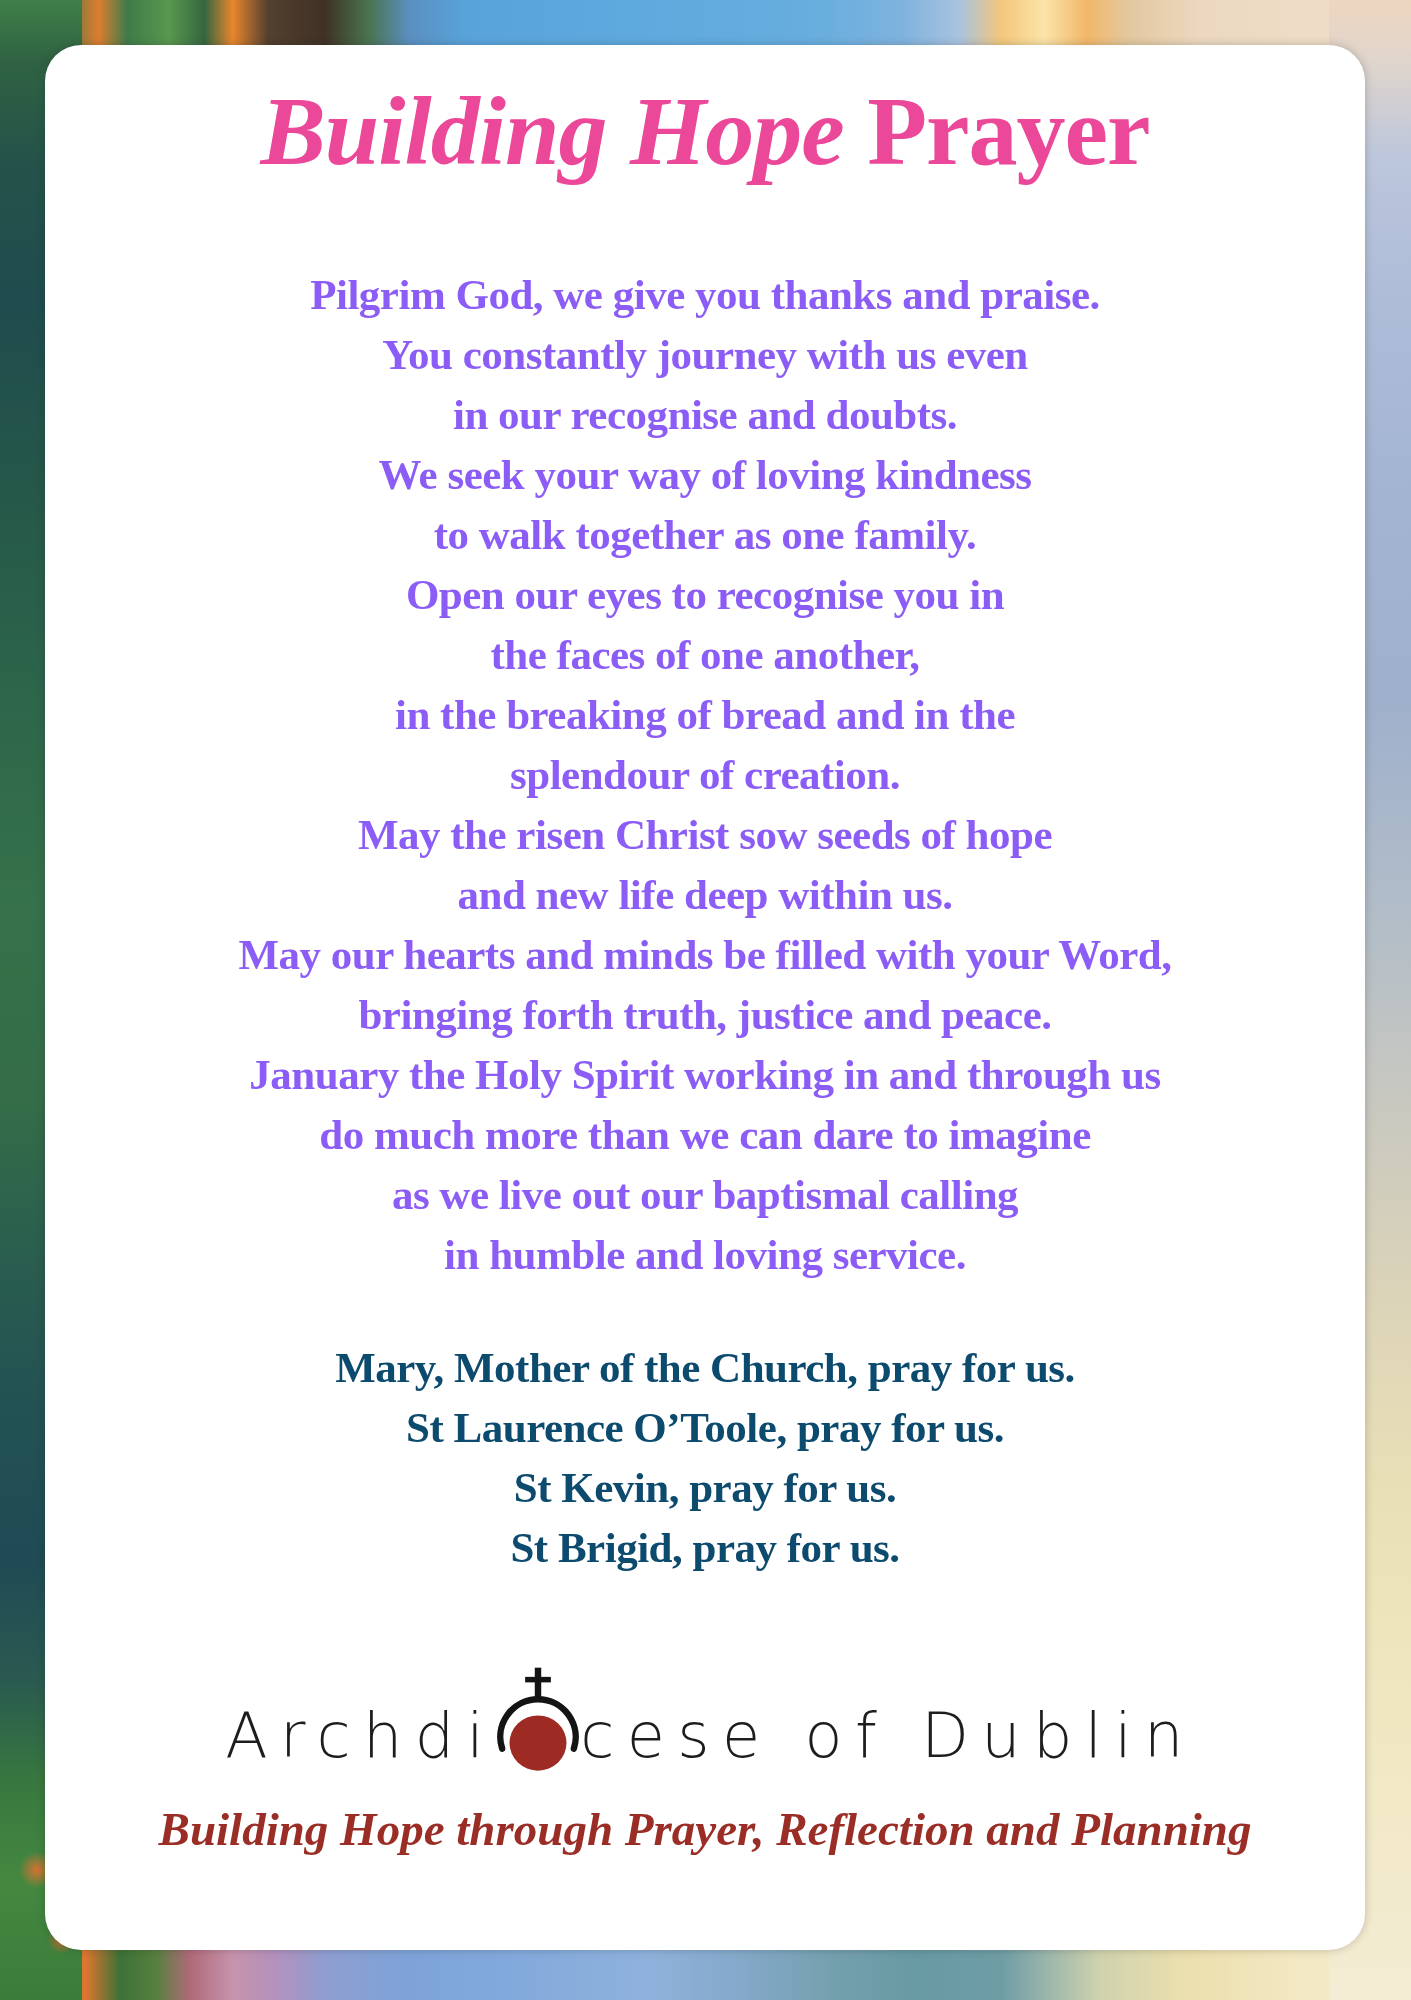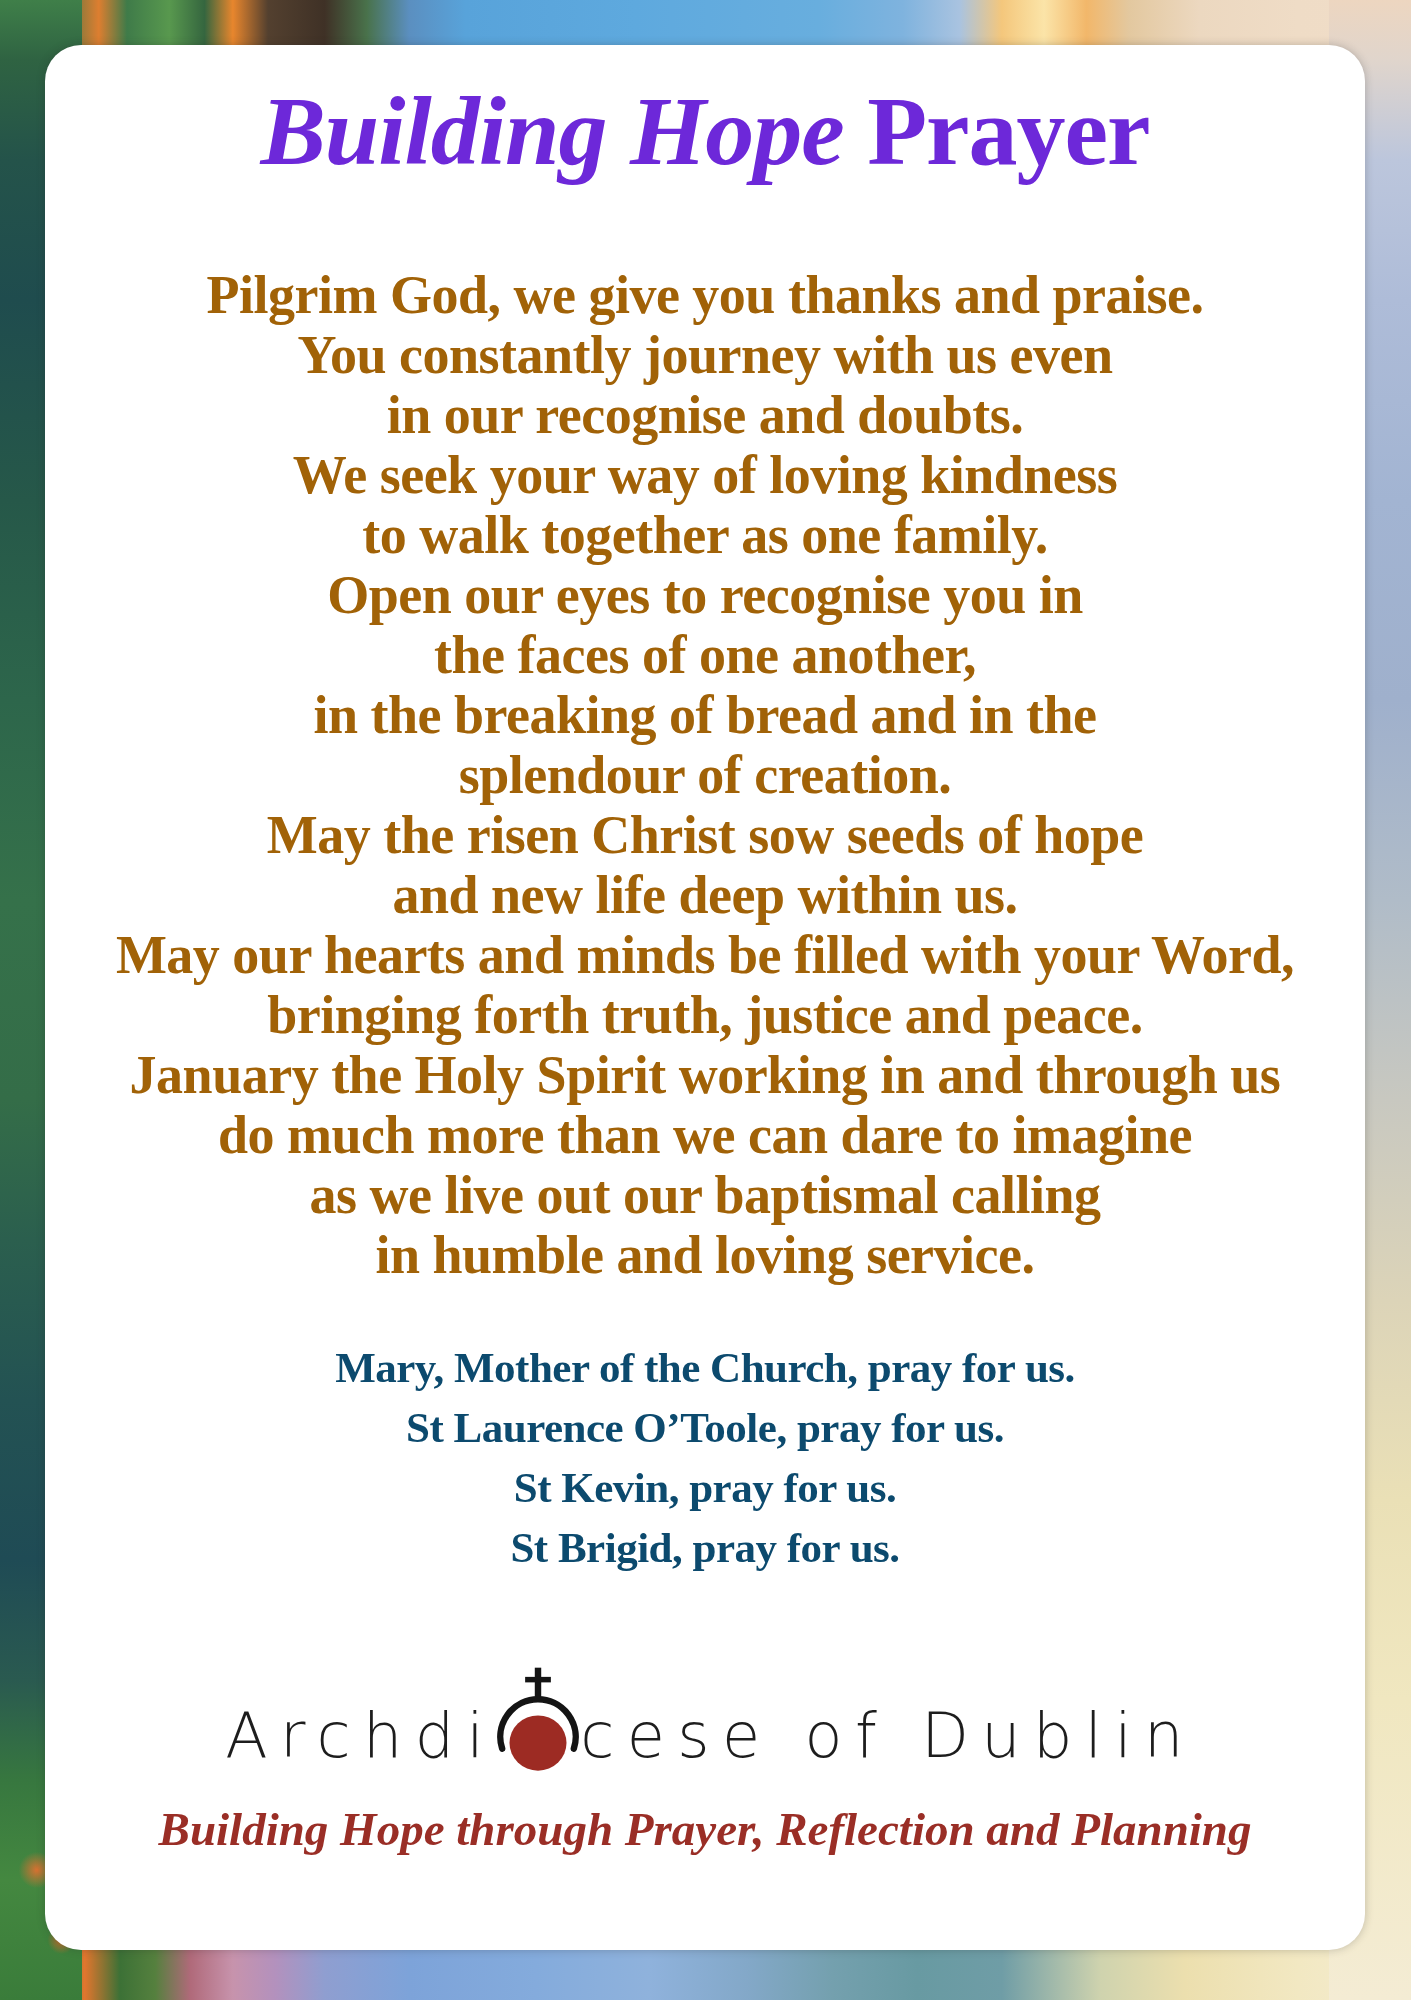--- a/index.html
+++ b/index.html
@@ -62,31 +62,31 @@
     border-radius: 36px;
     box-shadow: 0 0 8px rgba(40,40,40,0.25);
     text-align: center;
     box-sizing: border-box;
   }
   .title {
     margin-top: 34px;
     font-size: 98px;
     line-height: 1.08;
     font-weight: 700;
-    color: #6d28d9;
+    color: #ec4899;
     letter-spacing: -1px;
     white-space: nowrap;
   }
   .title .em { font-style: italic; }
   .prayer {
     margin-top: 80px;
-    font-size: 54px;
+    font-size: 43px;
     line-height: 60px;
     font-weight: 700;
-    color: #a16207;
+    color: #8b5cf6;
     letter-spacing: -0.5px;
   }
   .intercessions {
     margin-top: 53px;
     font-size: 43px;
     line-height: 60px;
     font-weight: 700;
     color: #0c4a6e;
     letter-spacing: -0.5px;
   }

